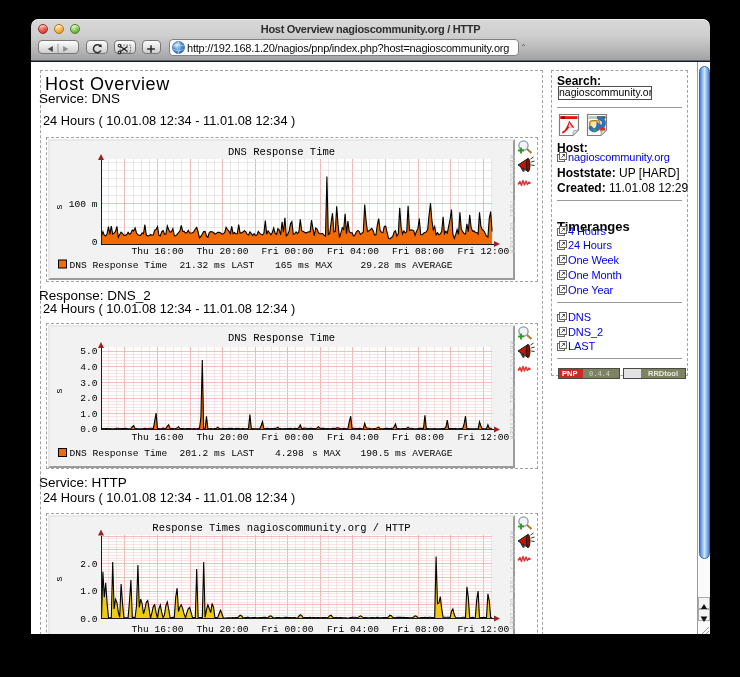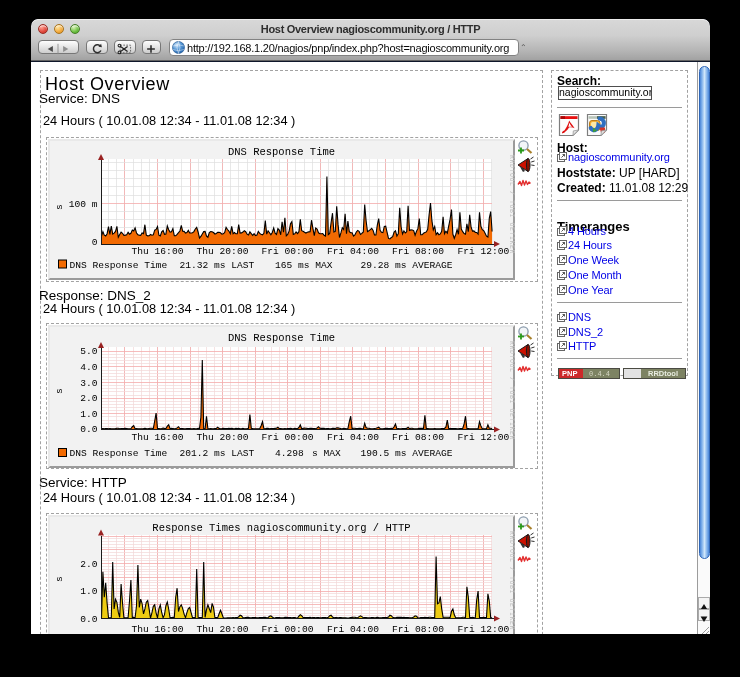--- a/index.html
+++ b/index.html
@@ -603,21 +603,21 @@
           </svg><span>DNS</span></div>
   <div class="slink" style="top:256px"><svg width="10" height="10" viewBox="0 0 10 10">
             <rect x="0.5" y="2.5" width="7" height="7" fill="#fff" stroke="#666" stroke-width="1"></rect>
             <rect x="2.5" y="0.5" width="7" height="7" fill="#fff" stroke="#666" stroke-width="1"></rect>
             <path d="M4.5,5.5 L7.5,2.5 M7.5,2.5 L5.5,2.5 M7.5,2.5 L7.5,4.5" stroke="#444" stroke-width="0.9" fill="none"></path>
           </svg><span>DNS_2</span></div>
   <div class="slink" style="top:270.3px"><svg width="10" height="10" viewBox="0 0 10 10">
             <rect x="0.5" y="2.5" width="7" height="7" fill="#fff" stroke="#666" stroke-width="1"></rect>
             <rect x="2.5" y="0.5" width="7" height="7" fill="#fff" stroke="#666" stroke-width="1"></rect>
             <path d="M4.5,5.5 L7.5,2.5 M7.5,2.5 L5.5,2.5 M7.5,2.5 L7.5,4.5" stroke="#444" stroke-width="0.9" fill="none"></path>
-          </svg><span>HTTP</span></div>
+          </svg><span>LAST</span></div>
   <div class="sep" style="top:287.5px"></div>
   <div style="position:absolute;left:7px;top:294.5px">
     <svg width="62" height="11" viewBox="0 0 62 11">
             <rect x="0.5" y="0.5" width="61" height="10" fill="#7d8363" stroke="#4a4a42" stroke-width="1"></rect>
     <rect x="1" y="1" width="24" height="9" fill="#cc2a2a"></rect>
     <text x="4" y="8.2" font-family="'Liberation Sans',sans-serif" font-size="7.5" font-weight="bold" fill="#fff">PNP</text>
     <text x="31" y="8" font-family="'Liberation Mono',monospace" font-size="7" fill="#d6d6c4">0.4.4</text>
           </svg>
   </div>
   <div style="position:absolute;left:72px;top:294.5px">

